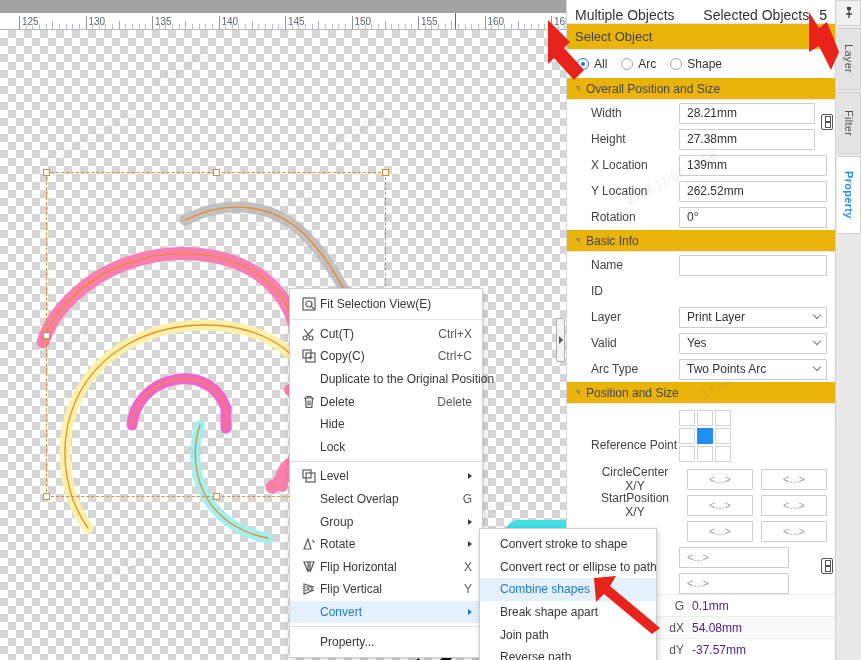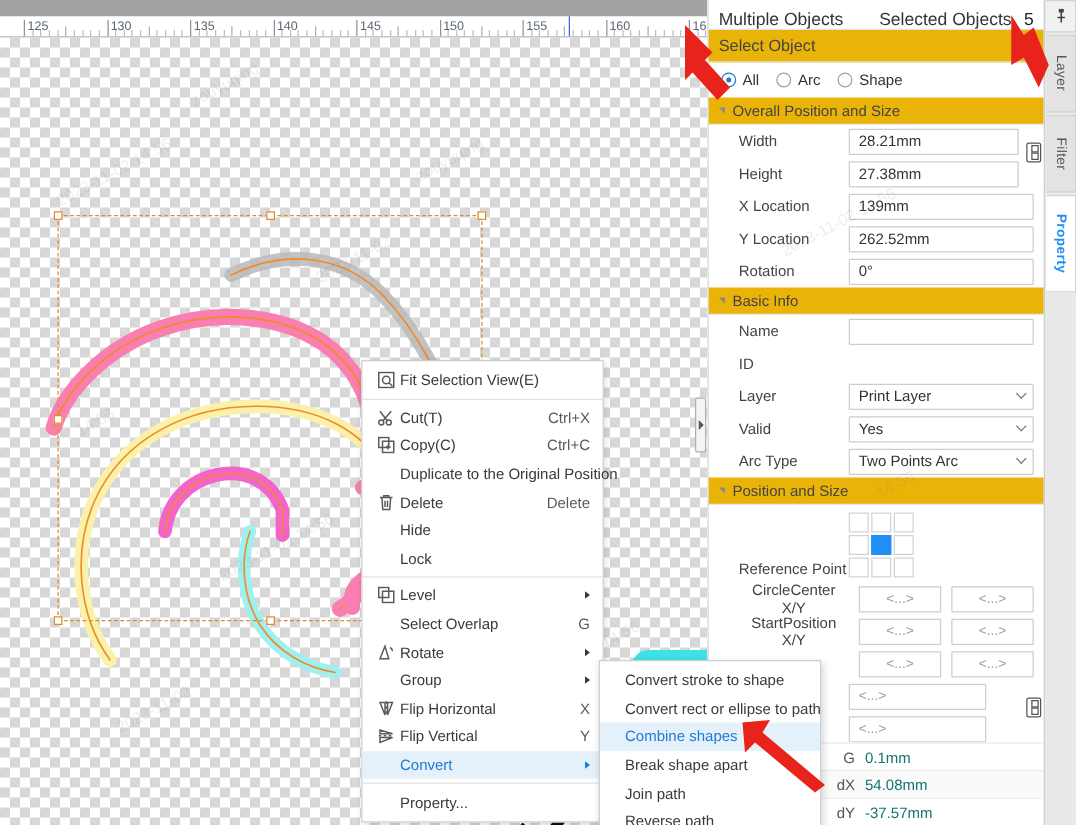--- a/index.html
+++ b/index.html
@@ -188,35 +188,35 @@
     width: 66px; height: 21px; border: 1px solid #cdcdcd; background: #fff;
     display: flex; align-items: center; justify-content: center;
     font-size: 11px; color: #9b9b9b; border-radius: 1px;
   }
   .wide-input {
     width: 110px; height: 21px; border: 1px solid #cdcdcd; background: #fff;
     display: flex; align-items: center; padding-left: 7px;
     font-size: 11px; color: #9b9b9b; border-radius: 1px;
   }
 
-  .refpoint-row { display: flex; align-items: flex-end; padding: 6px 8px 4px 24px; }
+  .refpoint-row { display: flex; align-items: center; padding: 6px 8px 4px 24px; }
   .refpoint-row .field-label { width: 88px; padding-top: 18px; }
   .refgrid { display: grid; grid-template-columns: repeat(3, 16px); gap: 2px; }
   .refcell { width: 16px; height: 16px; border: 1px solid #d3d3d3; background: #fff; }
   .refcell.on { background: #1f8ff5; border-color: #1f8ff5; }
 
   
   #status-rows { position: absolute; left: 566px; bottom: 0; width: 269px; }
   .status-row {
     height: 22px; display: flex; align-items: center;
     border-top: 1px solid #ececec; background: #ffffff; font-size: 12px;
   }
   .status-row:nth-child(even) { background: #fafafa; }
   .sr-key { width: 126px; text-align: right; color: #555; padding-right: 8px; }
-  .sr-val { color: #0f766e; }
+  .sr-val { color: #4c1d95; }
 
   
   #tab-strip {
     position: absolute; left: 835px; top: 0; width: 26px; height: 660px;
     background: #e9e9e9; border-left: 1px solid #cfcfcf;
   }
   .vtab {
     width: 24px; margin: 0 1px 2px 1px; background: #e3e3e3;
     border: 1px solid #d2d2d2; border-left: none;
     display: flex; align-items: center; justify-content: center;
@@ -448,32 +448,32 @@
         </span>
         <span class="mi-label">Level</span>
         <span class="mi-arrow"></span>
       </div>
       <div class="menu-item">
         <span class="mi-icon"></span>
         <span class="mi-label">Select Overlap</span>
         <span class="mi-accel">G</span>
       </div>
       <div class="menu-item">
+        <span class="mi-icon"></span>
+        <span class="mi-label">Group</span>
+        <span class="mi-arrow"></span>
+      </div>
+      <div class="menu-item">
         <span class="mi-icon">
           <svg width="14" height="14" viewBox="0 0 14 14">
             <path d="M2 12 L6 2 L9 12 Z" stroke="#5a5a5a" stroke-width="1.2" fill="none"></path>
             <path d="M10 3a3.5 3.5 0 0 1 2 3" stroke="#5a5a5a" stroke-width="1.2" fill="none"></path>
           </svg>
         </span>
         <span class="mi-label">Rotate</span>
-        <span class="mi-arrow"></span>
-      </div>
-      <div class="menu-item">
-        <span class="mi-icon"></span>
-        <span class="mi-label">Group</span>
         <span class="mi-arrow"></span>
       </div>
       <div class="menu-item">
         <span class="mi-icon">
           <svg width="14" height="14" viewBox="0 0 14 14">
             <path d="M6 12 L2 2 L6 2 Z" stroke="#5a5a5a" stroke-width="1.2" fill="none"></path>
             <path d="M8 12 L12 2 L8 2 Z" stroke="#5a5a5a" stroke-width="1.2" fill="none"></path>
             <path d="M7 1v12" stroke="#5a5a5a" stroke-width="1.2" fill="none" stroke-dasharray="2 2"></path>
           </svg>
         </span>

